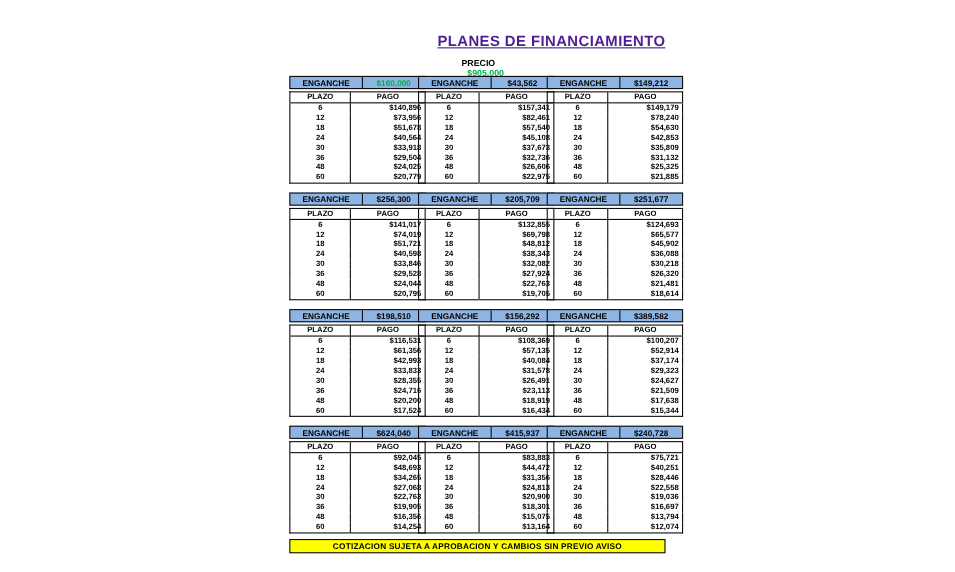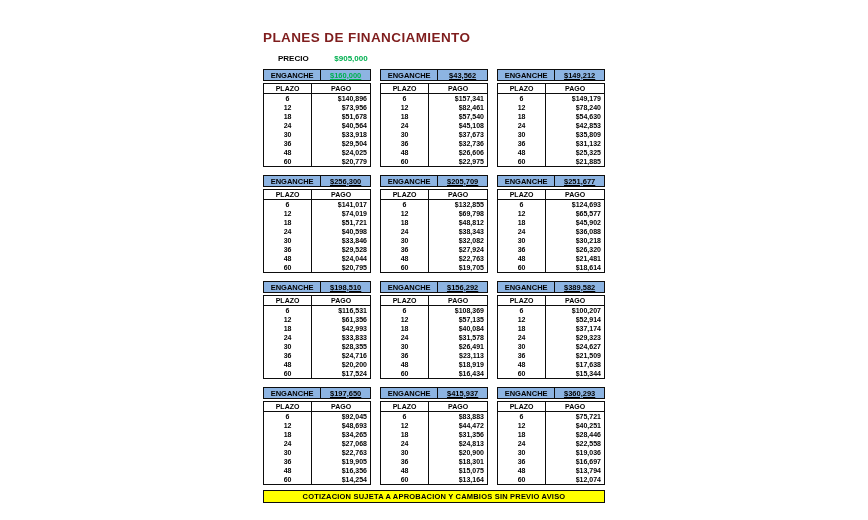--- a/index.html
+++ b/index.html
@@ -7,55 +7,56 @@
     margin: 0; padding: 0;
     width: 868px; height: 520px;
     background: #ffffff;
     font-family: "Liberation Sans", sans-serif;
     overflow: hidden;
     color: #000;
   }
   .sheet { width: 342px; margin: 0 auto; }
   .title {
     margin: 30px 0 8px 0;
-    text-align: left;
-    color: #7f1d1d;
+    text-align: right;
+    color: #4c1d95;
     font-weight: bold;
     font-size: 13.5px;
     letter-spacing: 0.4px;
     white-space: nowrap;
+    text-decoration: underline;
   }
   .info { margin-left: 15px; font-size: 8px; font-weight: bold; }
-  .info-row { display: flex; height: 11px; align-items: center; }
+  .info-row { display: flex; height: 11px; align-items: center; flex-direction: column; }
   .info-label { width: 44px; }
   .info-value { width: 58px; text-align: center; color: #00B050; }
 
   .grid {
     margin-top: 5px;
     display: grid;
     grid-template-columns: repeat(3, 108px);
     column-gap: 9px;
     row-gap: 8px;
   }
-  .plan { width: 108px; }
+  .plan { width: 124px; }
   .eng-header {
     display: flex;
     height: 12px;
     background: #8DB4E2;
     border: 1.5px solid #0d0d0d;
     align-items: stretch;
     font-size: 7.5px;
     font-weight: bold;
   }
   .eng-label {
     flex: 0 0 54%;
     border-right: 1px solid #0d0d0d;
     display: flex; align-items: center; justify-content: center;
   }
-  .eng-value { flex: 1; display: flex; align-items: center; justify-content: center; text-decoration: underline; }
+  .eng-value { flex: 1; display: flex; align-items: center; justify-content: center; }
   .eng-value.green { color: #00B050; }
 
   .plan table {
     width: 100%;
     border-collapse: collapse;
     margin-top: 2px;
     font-size: 7px;
     table-layout: fixed;
   }
   .plan table { border: 1.5px solid #0d0d0d; }
@@ -534,21 +535,21 @@
               <td class="plazo">60</td>
               <td class="pago">$15,344</td>
             </tr>
           </tbody>
     </table>
   </div>
 
   <div class="plan">
     <div class="eng-header">
       <span class="eng-label">ENGANCHE</span>
-      <span class="eng-value">$197,650</span>
+      <span class="eng-value">$624,040</span>
     </div>
     <table>
       <thead>
         <tr>
           <th class="plazo-h">PLAZO</th>
           <th>PAGO</th>
         </tr>
       </thead>
       <tbody>
             <tr>
@@ -632,21 +633,21 @@
               <td class="plazo">60</td>
               <td class="pago">$13,164</td>
             </tr>
           </tbody>
     </table>
   </div>
 
   <div class="plan">
     <div class="eng-header">
       <span class="eng-label">ENGANCHE</span>
-      <span class="eng-value">$360,293</span>
+      <span class="eng-value">$240,728</span>
     </div>
     <table>
       <thead>
         <tr>
           <th class="plazo-h">PLAZO</th>
           <th>PAGO</th>
         </tr>
       </thead>
       <tbody>
             <tr>

